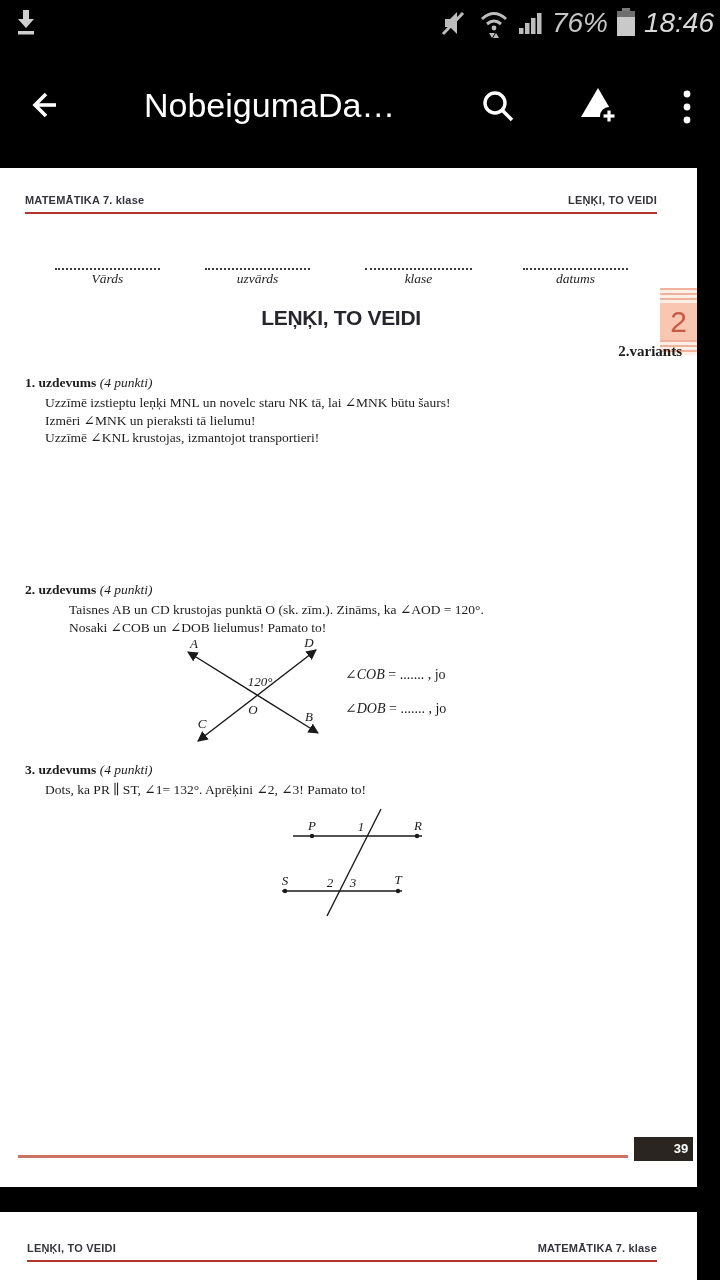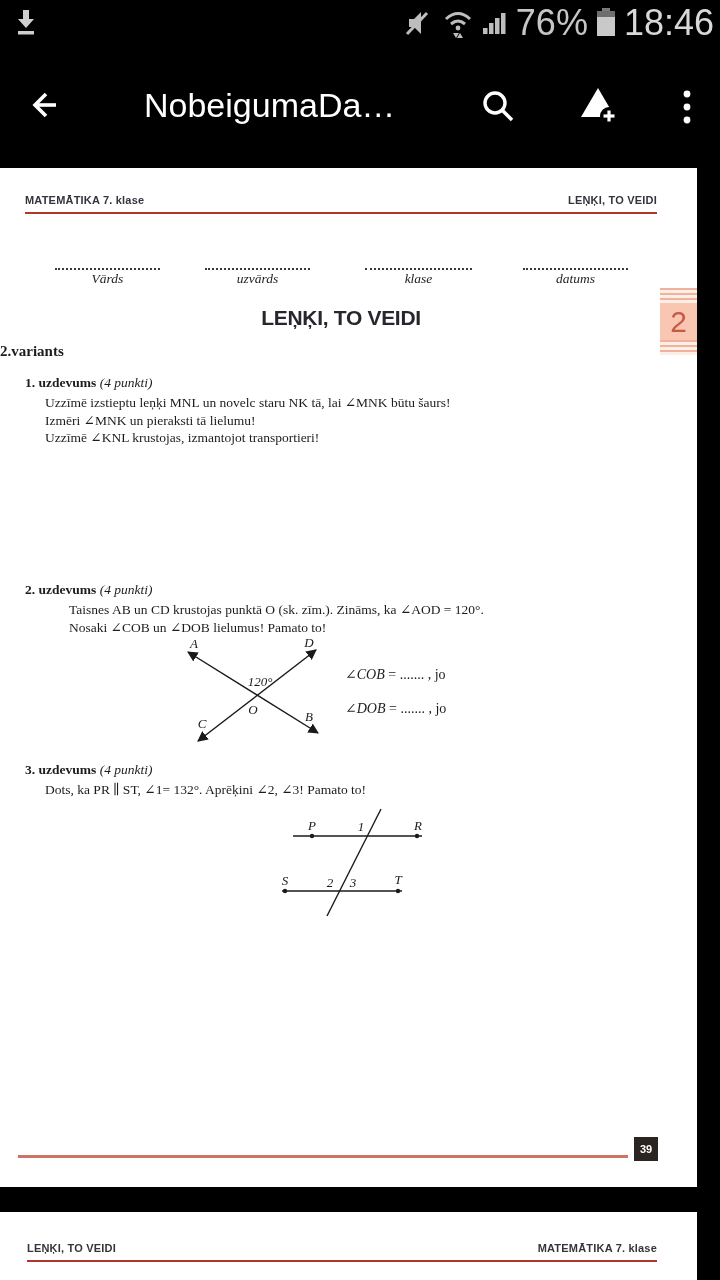--- a/index.html
+++ b/index.html
@@ -3,21 +3,21 @@
 <meta charset="utf-8">
 <style>
   html,body{margin:0;padding:0;background:#000;}
   .screen{position:relative;width:720px;height:1280px;background:#000;overflow:hidden;
           font-family:"Liberation Sans",sans-serif;}
 
   
   .status-bar{position:absolute;top:0;left:0;width:720px;height:46px;background:#000;}
   .sb-download{position:absolute;left:12px;top:8px;}
   .sb-right{position:absolute;right:6px;top:0;height:46px;display:flex;align-items:center;gap:7px;}
-  .sb-text{font-size:36px;color:#c6c6c6;letter-spacing:0;}
+  .sb-text{font-size:28px;color:#c6c6c6;letter-spacing:0;font-style:italic;}
   .sb-time{color:#d8d8d8;}
 
   
   .app-bar{position:absolute;top:46px;left:0;width:720px;height:116px;background:#000;}
   .ab-back{position:absolute;left:24px;top:40px;width:38px;height:38px;cursor:pointer;}
   .ab-title{position:absolute;left:144px;top:40px;font-size:34px;font-weight:500;color:#fff;
             white-space:nowrap;max-width:330px;overflow:hidden;}
   .ab-search{position:absolute;right:204px;top:42px;width:36px;height:36px;}
   .ab-drive{position:absolute;right:102px;top:40px;width:40px;height:38px;}
   .ab-menu{position:absolute;right:26px;top:42px;width:14px;height:38px;}
@@ -41,39 +41,39 @@
           font-family:"Liberation Serif","DejaVu Serif",serif;color:#222;}
 
   
   .variant-tab{position:absolute;left:660px;top:120px;width:37px;height:68px;}
   .tab-stripes{height:15px;background:repeating-linear-gradient(to bottom,#f0b29c 0,#f0b29c 2px,#fdeee6 2px,#fdeee6 5px);}
   .tab-block{height:37px;background:#f9c6b2;color:#c75a45;font-size:30px;font-weight:300;
              text-align:center;line-height:37px;font-family:"Liberation Sans",sans-serif;}
 
   .doc-title{position:absolute;left:0;top:138px;width:682px;text-align:center;font-size:21px;
              font-weight:700;letter-spacing:-.3px;color:#27262d;font-family:"Liberation Sans",sans-serif;}
-  .doc-subtitle{position:absolute;left:0;top:175px;width:682px;text-align:left;font-size:15px;
+  .doc-subtitle{position:absolute;left:0;top:175px;width:682px;text-align:right;font-size:15px;
              font-weight:700;}
 
   .task-hd{position:absolute;left:25px;font-size:13.5px;}
   .task-hd .tnum{font-weight:700;}
   .task-hd .tpts{font-style:italic;}
   .task-lines{position:absolute;left:45px;font-size:13.5px;line-height:17.5px;}
 
   .answer{position:absolute;left:345px;font-size:14px;}
   .answer .aterm{font-style:italic;}
 
   .diagram{position:absolute;}
   .dg-label{font-family:"Liberation Serif","DejaVu Serif",serif;font-style:italic;
             font-size:13px;fill:#1a1a1a;}
 
   .footer-rule{position:absolute;left:18px;top:987px;width:610px;height:3px;background:#cd7265;}
   .page-badge{position:absolute;left:634px;top:969px;width:24px;height:24px;background:#2a2521;
-              color:#fff;font-size:11px;font-weight:700;text-align:center;line-height:24px;
-              font-family:"Liberation Sans",sans-serif;}
+              color:#fff;font-size:13px;font-weight:700;text-align:center;line-height:24px;
+              font-family:"Liberation Sans",sans-serif;padding-left:35px;}
 </style>
 </head>
 <body>
 
 <div class="screen">
 
   <div class="status-bar">
     <svg class="sb-download" width="28" height="30" viewBox="0 0 28 30">
       <polygon points="14,20 6,11 11,11 11,2 17,2 17,11 22,11" fill="#cfcfcf"></polygon>
       <rect x="6" y="23" width="16" height="3.5" fill="#cfcfcf"></rect>

